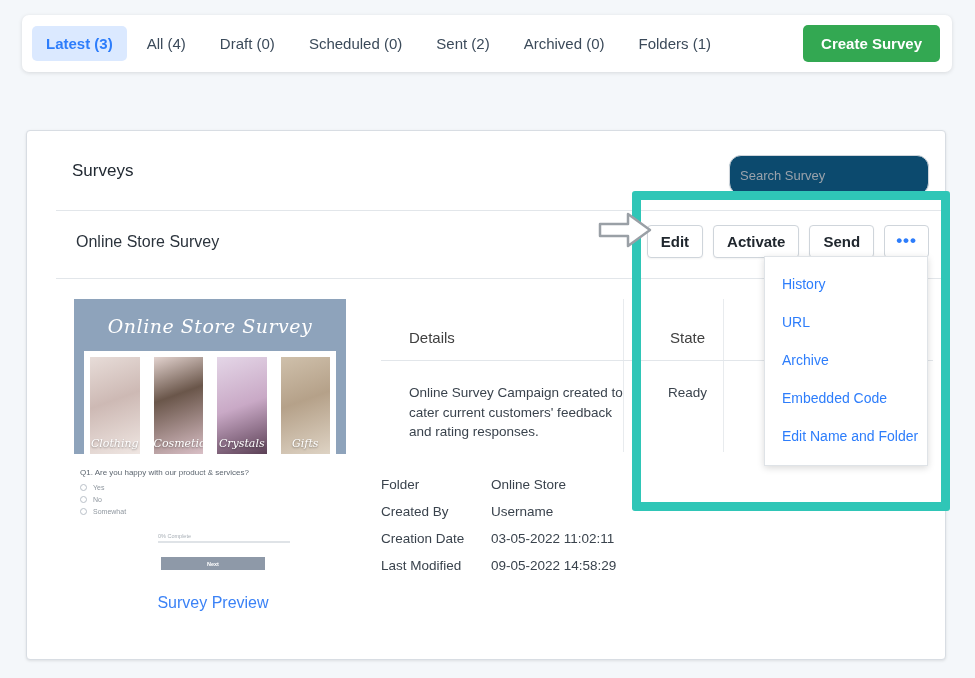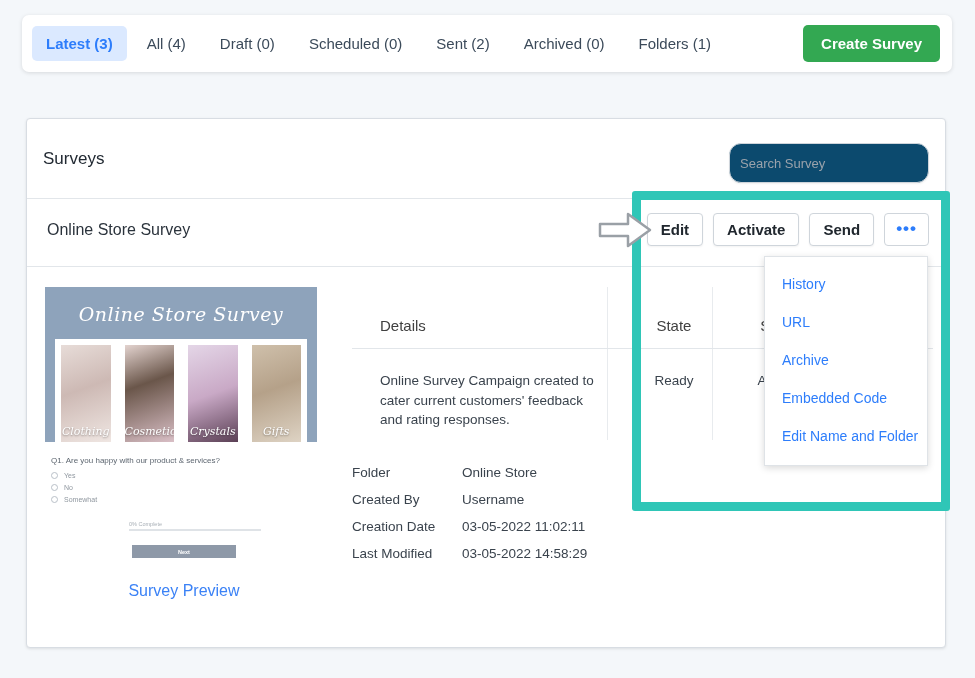--- a/index.html
+++ b/index.html
@@ -37,26 +37,27 @@
     font-size: 15px; font-weight: bold;
     border: none; border-radius: 5px;
     padding: 10px 18px;
     cursor: pointer;
     white-space: nowrap;
     margin-right: 2px;
   }
 
   
   .card {
-    position: absolute; left: 26px; top: 118px;
+    position: absolute; left: 26px; top: 130px;
     width: 920px; height: 530px;
     background: #ffffff;
     border: 1px solid #d8dde3;
     border-radius: 4px;
     box-shadow: 0 1px 3px rgba(0,0,0,0.10);
+    padding-left: 29px;
   }
   .card-head {
     position: relative; height: 80px;
     border-bottom: 1px solid #e2e6ea;
   }
   .card-title {
     position: absolute; left: 16px; top: 30px;
     font-size: 17px; color: #222a33;
   }
   .search-box {
@@ -340,21 +341,21 @@
         <div class="meta-row">
           <div class="meta-key">Created By</div>
           <div class="meta-val">Username</div>
         </div>
         <div class="meta-row">
           <div class="meta-key">Creation Date</div>
           <div class="meta-val">03-05-2022 11:02:11</div>
         </div>
         <div class="meta-row">
           <div class="meta-key">Last Modified</div>
-          <div class="meta-val">03-05-2022 14:58:29</div>
+          <div class="meta-val">09-05-2022 14:58:29</div>
         </div>
       </div>
 
     </div>
   </div>
 
   <div class="dropdown">
     <div class="dd-item">History</div>
     <div class="dd-item">URL</div>
     <div class="dd-item">Archive</div>

